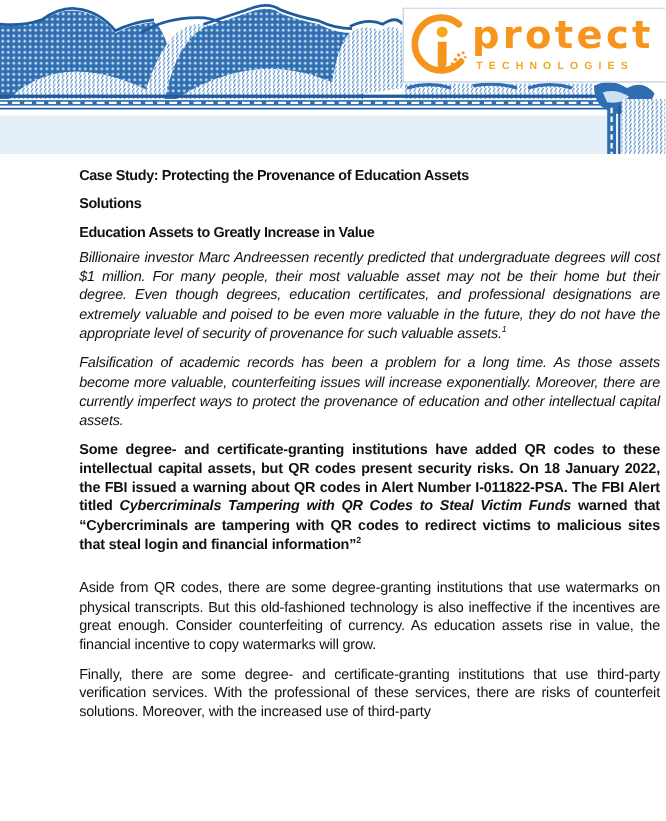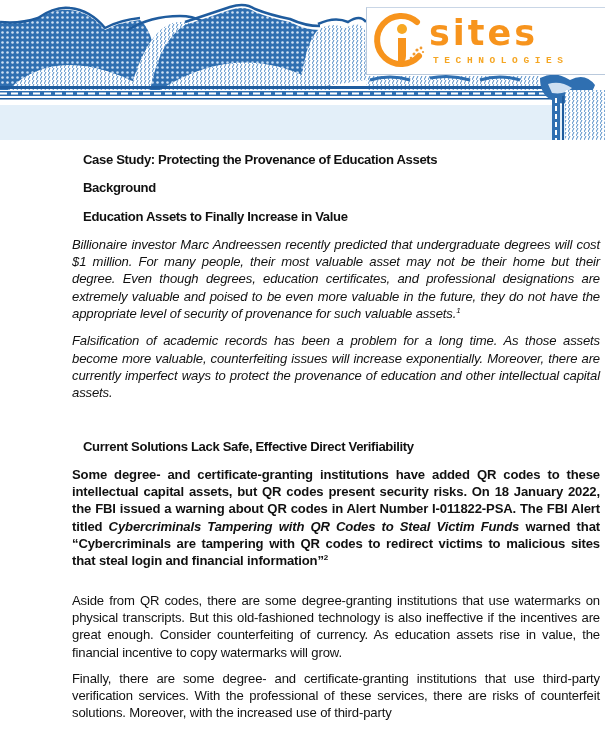--- a/index.html
+++ b/index.html
@@ -51,40 +51,40 @@
       font-weight: bold;
       font-size: 35px;
       letter-spacing: 3px;
       color: #f7941d;
       line-height: 1;
     }
     .logo-sub {
       position: absolute;
       left: 66px;
       top: 48px;
-      font-family: Liberation Mono, monospace;
+      font-family: Liberation Sans, sans-serif;
       font-weight: bold;
       font-size: 9.5px;
       letter-spacing: 5.6px;
       color: #f5a623;
       line-height: 1;
     }
     
     .doc {
       position: absolute;
       left: 72px;
       top: 151px;
       width: 528px;
       font-family: "Liberation Sans", sans-serif;
       font-size: 13.1px;
       line-height: 17.3px;
       color: #111111;
     }
     .doc h1, .doc h2, .doc h3 {
-      margin: 11px;
+      margin: 0;
       font-size: 13.1px;
       font-weight: bold;
       line-height: 17.3px;
       letter-spacing: -0.35px;
     }
     .doc .h-title { margin-top: 0; }
     .doc .h-bg { margin-top: 8px; }
     .doc .h-edu { margin-top: 8px; }
     .doc p {
       margin: 0;
@@ -167,34 +167,33 @@
       <path d="M25 26 L33 26 L33 44 Q33 52 25 50 Z" fill="#f7941d"></path>
       <g fill="#f29a2e">
         <circle cx="44" cy="38" r="1.6"></circle>
         <circle cx="48" cy="36" r="1.4"></circle>
         <circle cx="41" cy="42" r="1.5"></circle>
         <circle cx="46" cy="42" r="1.2"></circle>
         <circle cx="38" cy="46" r="1.3"></circle>
         <circle cx="50" cy="40" r="1.1"></circle>
       </g>
     </svg>
-    <div class="logo-word">sites</div>
+    <div class="logo-word">protect</div>
     <div class="logo-sub">TECHNOLOGIES</div>
   </div>
 </div>
 
 <div class="doc">
   <h1 class="h-title">Case Study: Protecting the Provenance of Education Assets</h1>
-  <h2 class="h-bg">Background</h2>
-  <h3 class="h-edu">Education Assets to Finally Increase in Value</h3>
+  <h2 class="h-bg">Solutions</h2>
+  <h3 class="h-edu">Education Assets to Greatly Increase in Value</h3>
 
   <p class="p1"><span>Billionaire investor Marc Andreessen recently predicted that undergraduate degrees will cost $1 million. For many people, their most valuable asset may not be their home but their degree. Even though degrees, education certificates, and professional designations are extremely valuable and poised to be even more valuable in the future, they do not have the appropriate level of security of provenance for such valuable assets.</span><sup>1</sup></p>
 
   <p class="p2">Falsification of academic records has been a problem for a long time. As those assets become more valuable, counterfeiting issues will increase exponentially. Moreover, there are currently imperfect ways to protect the provenance of education and other intellectual capital assets.</p>
 
-  <h3 class="h-cur">Current Solutions Lack Safe, Effective Direct Verifiability</h3>
 
   <p class="p3"><span>Some degree- and certificate-granting institutions have added QR codes to these intellectual capital assets, but QR codes present security risks. On 18 January 2022, the FBI issued a warning about QR codes in Alert Number I-011822-PSA. The FBI Alert titled </span><em>Cybercriminals Tampering with QR Codes to Steal Victim Funds</em><span> warned that “Cybercriminals are tampering with QR codes to redirect victims to malicious sites that steal login and financial information”</span><sup>2</sup></p>
 
   <p class="p4">Aside from QR codes, there are some degree-granting institutions that use watermarks on physical transcripts. But this old-fashioned technology is also ineffective if the incentives are great enough. Consider counterfeiting of currency. As education assets rise in value, the financial incentive to copy watermarks will grow.</p>
 
   <p class="p5">Finally, there are some degree- and certificate-granting institutions that use third-party verification services. With the professional of these services, there are risks of counterfeit solutions. Moreover, with the increased use of third-party</p>
 </div>
 
 </body></html>

